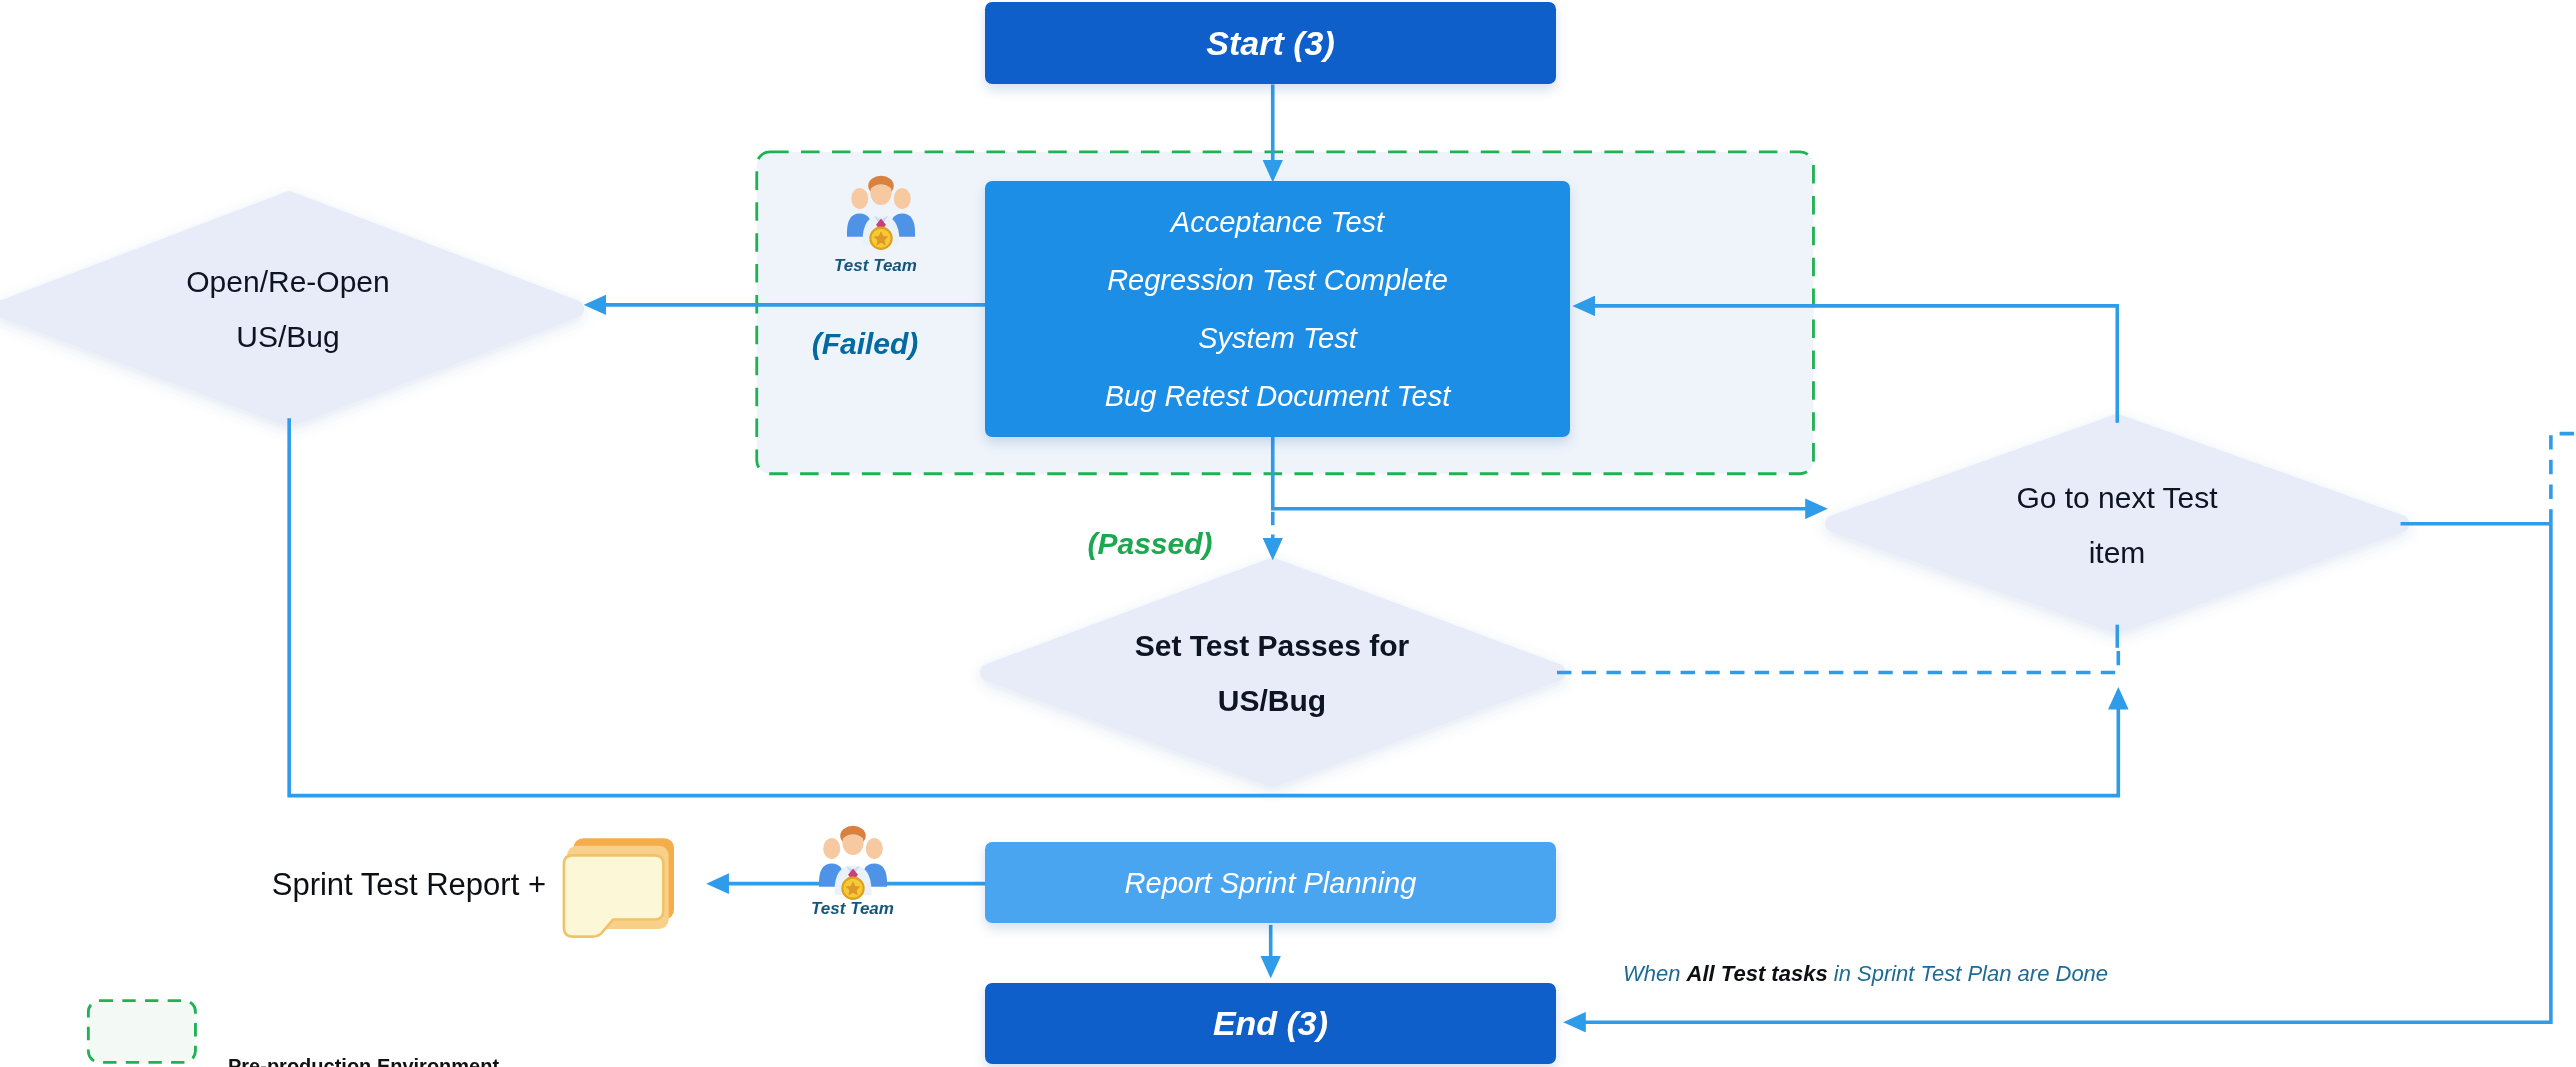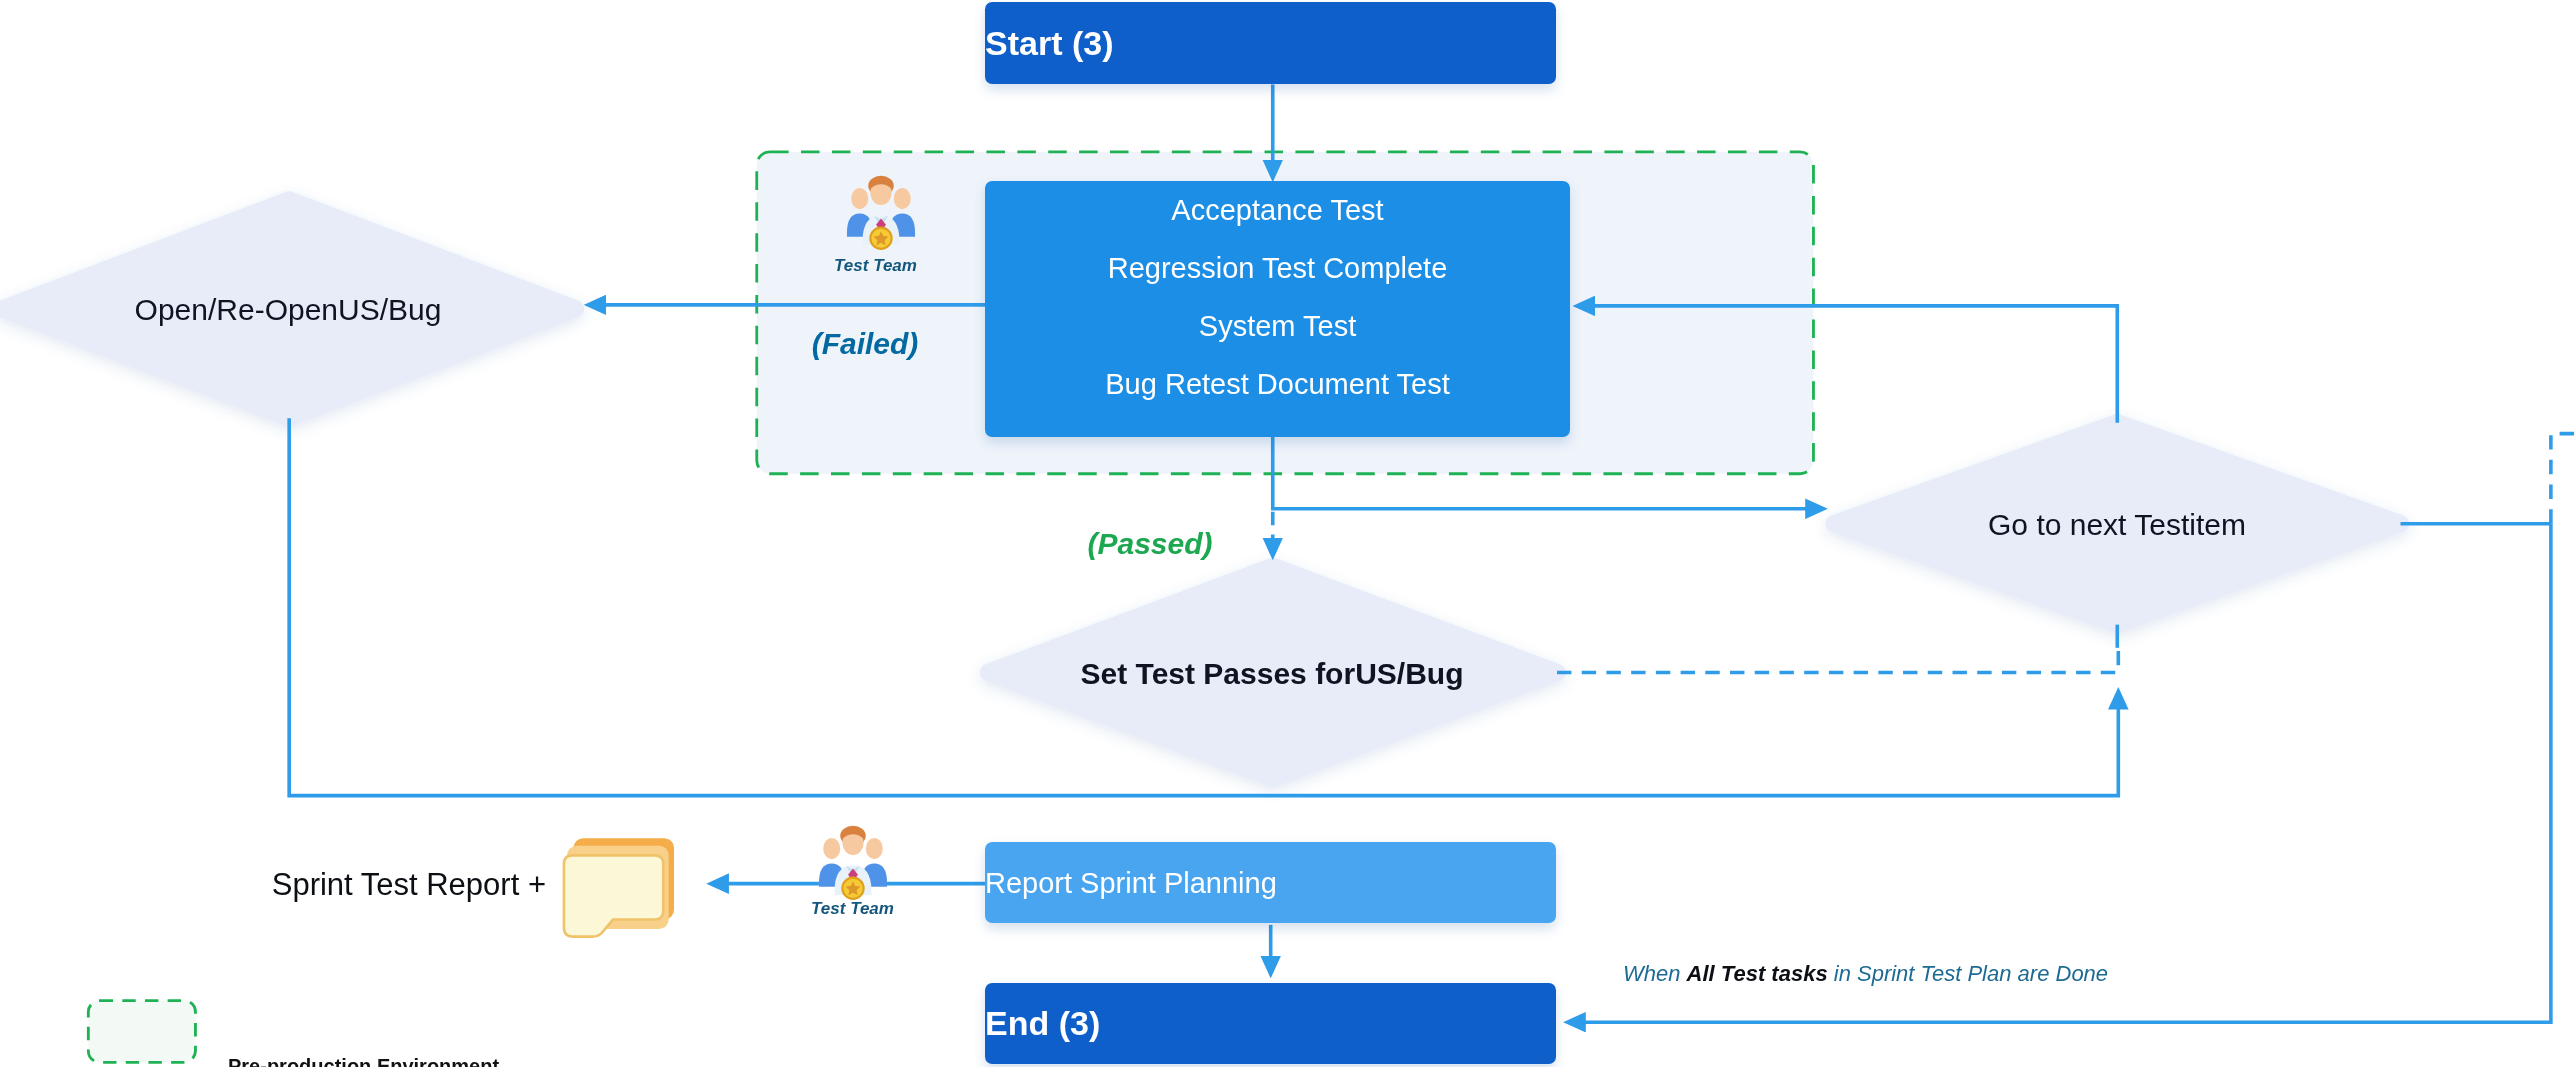--- a/index.html
+++ b/index.html
@@ -1,26 +1,26 @@
 <!DOCTYPE html>
 <html style="font-size:8.2px"><head>
 <meta charset="utf-8">
 <style>
   html,body{margin:0;padding:0;background:#ffffff;overflow:hidden;}
   #canvas{position:relative;width:3217px;height:1067px;background:#ffffff;
           font-family:"Liberation Sans","DejaVu Sans",sans-serif;}
   #wires{position:absolute;left:0;top:0;z-index:1;}
-  .node{position:absolute;display:flex;align-items:center;
-        color:#ffffff;text-align:center;z-index:3;}
+  .node{position:absolute;display:flex;align-items:center;justify-content:center;
+        color:#ffffff;text-align:center;z-index:3;font-style:italic;}
   .rounded{border-radius:7.2px;box-shadow:0 5.2px 11.3px rgba(30,90,160,.18);}
   .dark-blue{background:#0f5fca;font-weight:700;font-size:34px;}
   .mid-blue{background:#1d8ee6;}
   .light-blue{background:#4aa5f0;}
   .node-text{font-size:29px;font-weight:500;line-height:58px;}
-  .diamond-label{position:absolute;display:flex;flex-direction:row;align-items:center;
+  .diamond-label{position:absolute;display:flex;flex-direction:column;align-items:center;
         justify-content:center;color:#0e1422;font-size:30px;font-weight:500;line-height:55px;
         z-index:3;pointer-events:none;}
   .lbl{position:absolute;text-align:center;font-style:italic;font-weight:600;
        color:#14577c;font-size:17px;z-index:4;}
   .tag{position:absolute;text-align:center;font-style:italic;font-weight:700;font-size:30px;z-index:4;}
   .tag.failed{color:#0369a1;}
   .tag.passed{color:#1ca750;}
   .ann{position:absolute;font-style:italic;font-size:31px;color:#1d6b94;z-index:4;white-space:nowrap;}
   .ann b{color:#0c0f14;font-weight:700;}
   .plain-label{position:absolute;font-size:31px;font-weight:400;color:#0c0f14;z-index:4;white-space:nowrap;}

